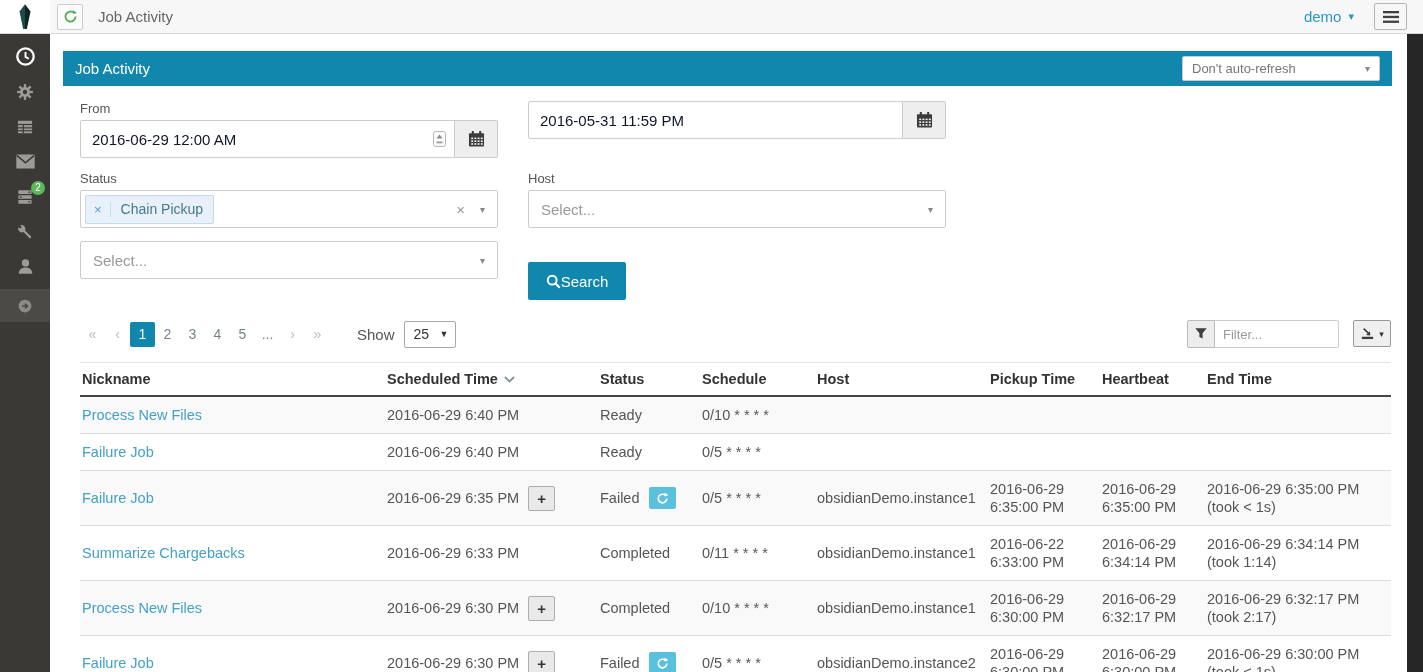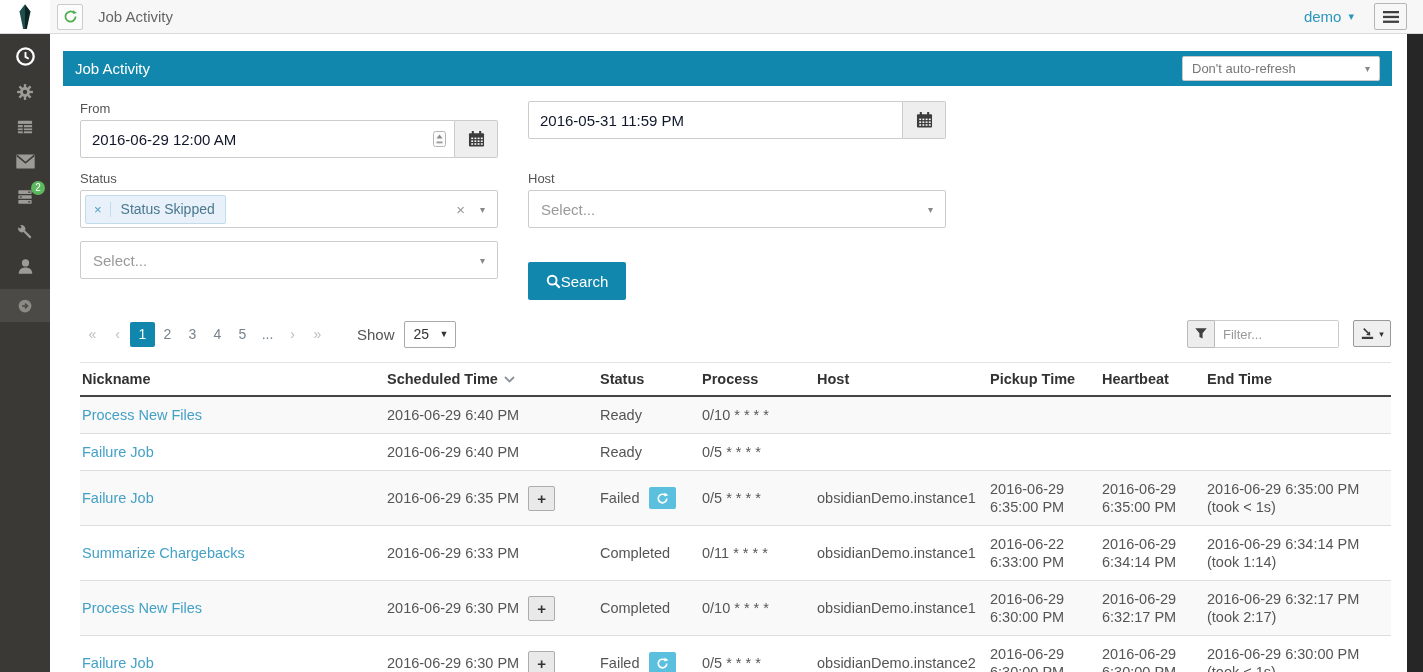--- a/index.html
+++ b/index.html
@@ -266,21 +266,21 @@
               </svg>
             </div>
           </div>
         </div>
 
         <div class="fgroup">
           <label>Status</label>
           <div class="select-box status-box">
             <span class="tag">
               <span class="tag-x">×</span>
-              <span class="tag-label">Status Skipped</span>
+              <span class="tag-label">Chain Pickup</span>
             </span>
             <span class="select-right">
               <span class="clear-x">×</span>
               <span class="caret">▾</span>
             </span>
           </div>
         </div>
 
         <div class="fgroup">
           <label>Host</label>
@@ -361,21 +361,21 @@
             <th><span>Nickname</span></th>
             <th>
               <span class="th-inner">
                 <span>Scheduled Time</span>
                 <svg width="11" height="7" viewBox="0 0 11 7">
                   <polyline points="1,1 5.5,5.5 10,1" fill="none" stroke="#8a9299" stroke-width="1.8"></polyline>
                 </svg>
               </span>
             </th>
             <th><span>Status</span></th>
-            <th><span>Process</span></th>
+            <th><span>Schedule</span></th>
             <th><span>Host</span></th>
             <th><span>Pickup Time</span></th>
             <th><span>Heartbeat</span></th>
             <th><span>End Time</span></th>
           </tr>
         </thead>
         <tbody>
             <tr class="odd">
               <td><a class="job-link">Process New Files</a></td>
               <td>

